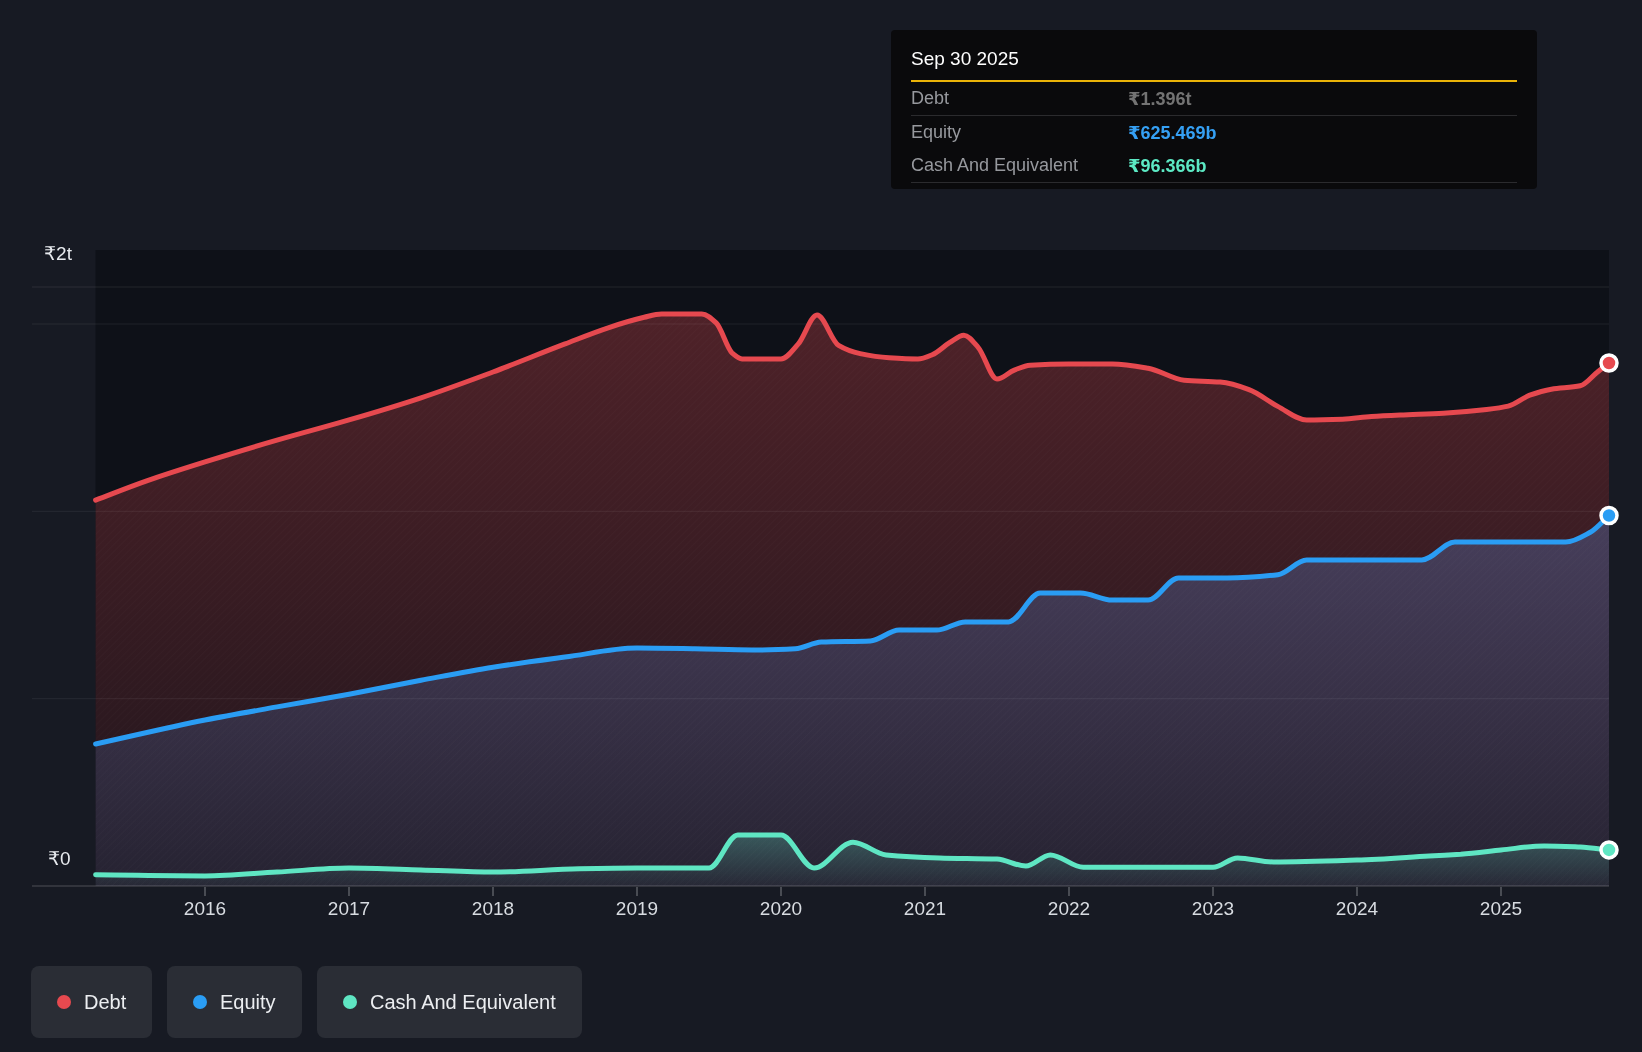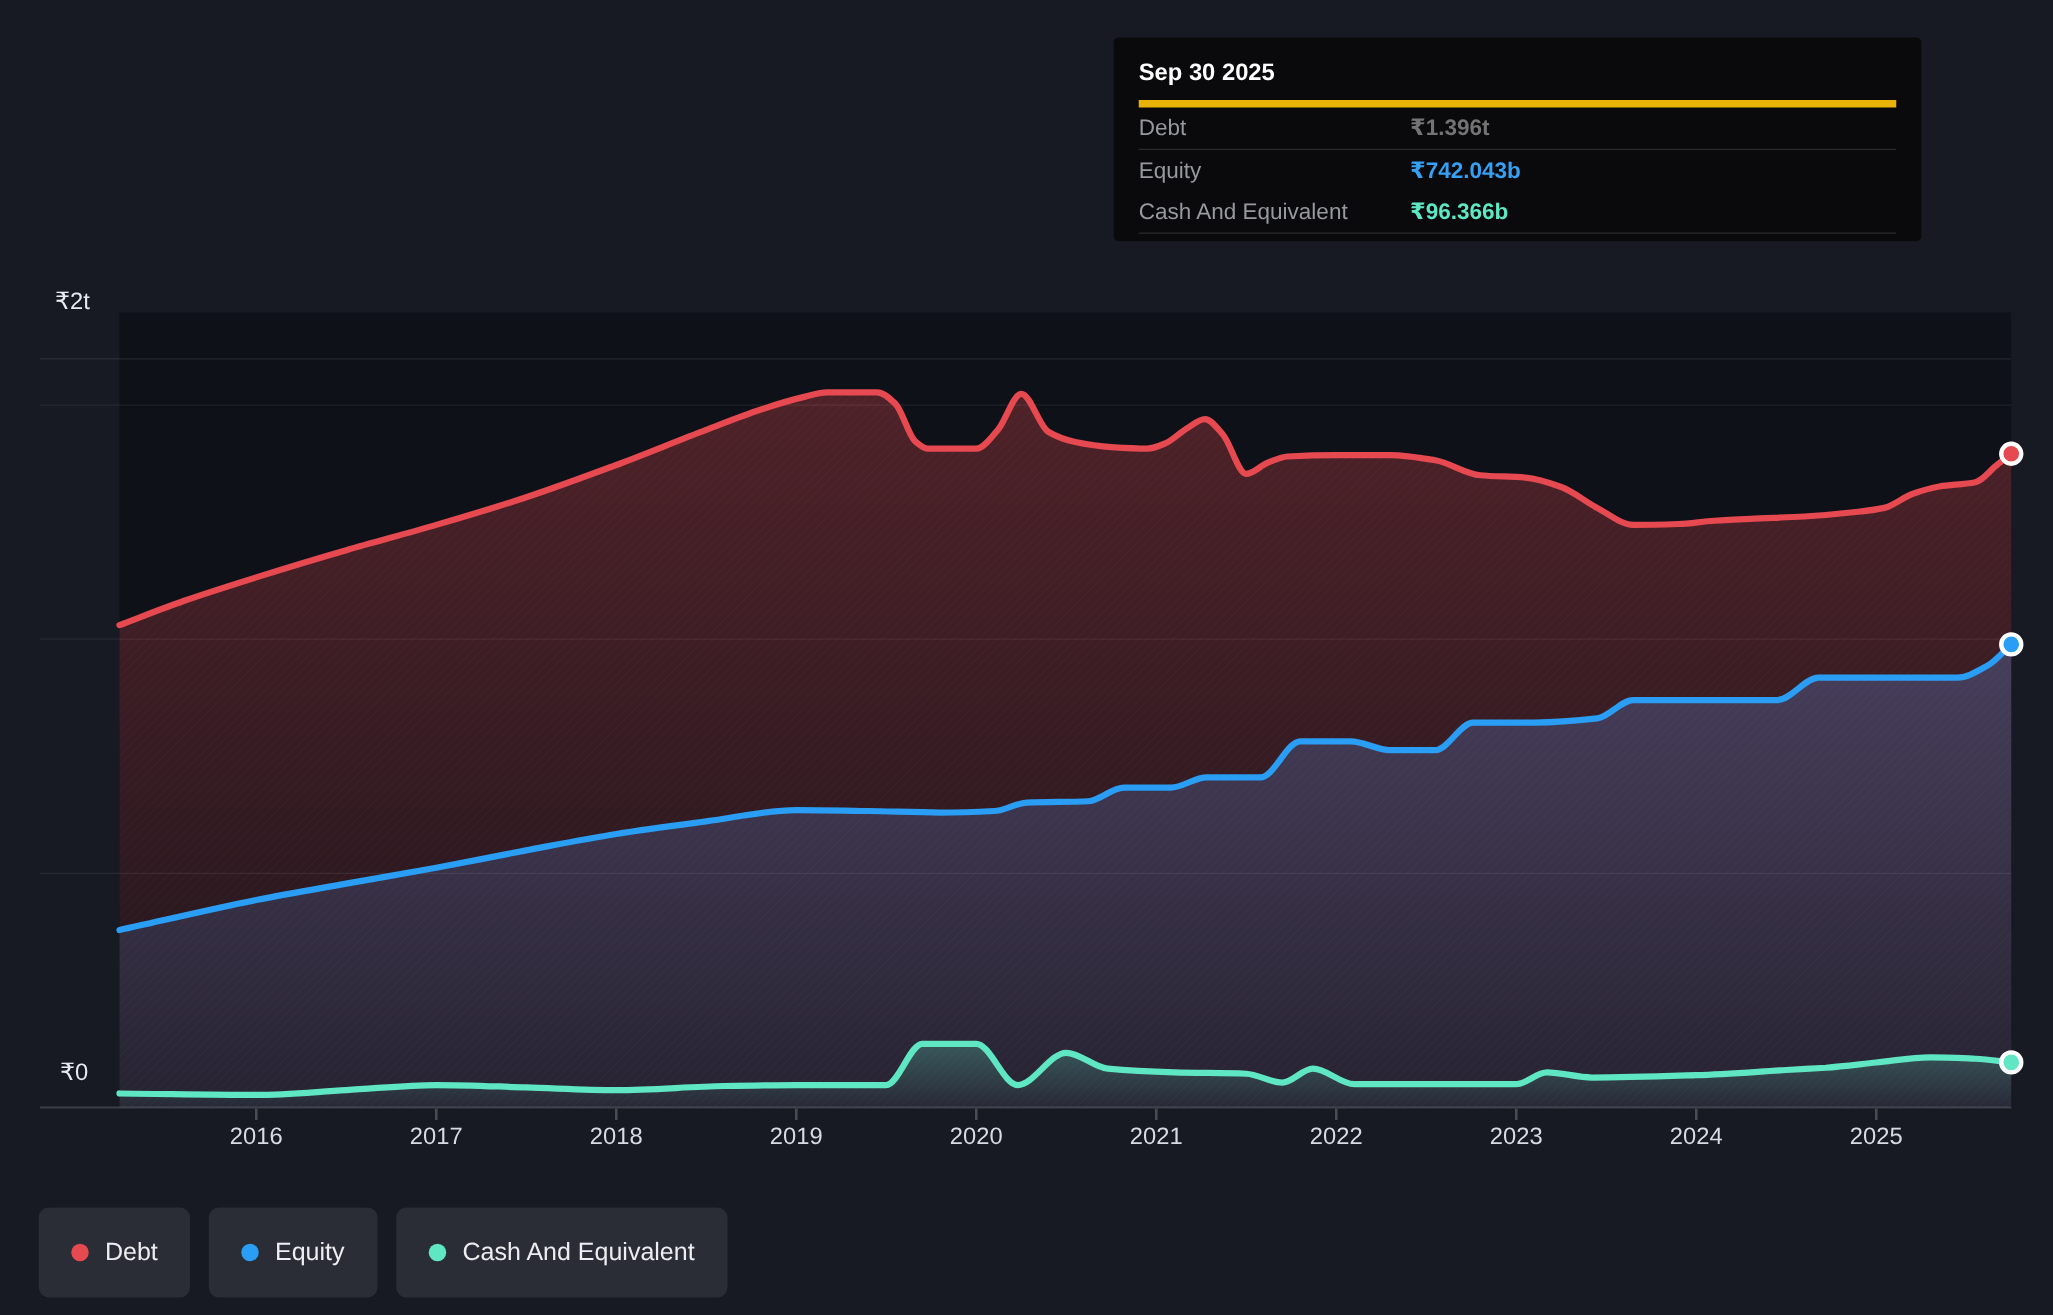--- a/index.html
+++ b/index.html
@@ -2,28 +2,28 @@
 <html><head>
 <meta charset="utf-8">
 <style>
   html,body{margin:0;padding:0;background:#171a23;}
   .stage{position:relative;width:1642px;height:1052px;background:#171a23;overflow:hidden;
          font-family:"Liberation Sans","DejaVu Sans",sans-serif;}
   svg{position:absolute;left:0;top:0;}
 
   
   .ylabel{position:absolute;color:#e7eaee;font-size:19px;font-weight:400;}
-  .ylabel.top{left:44px;top:230px;}
+  .ylabel.top{left:44px;top:242px;}
   .ylabel.bottom{left:48px;top:847px;}
 
   
   .tt{position:absolute;left:891px;top:30px;width:646px;box-sizing:border-box;
       background:#0a0a0c;border-radius:4px;padding:12px 20px 6px 20px;color:#fff;}
-  .tt-title{font-size:19px;font-weight:700;color:#ffffff;padding:6px 0 10px 0;
-            border-bottom:6px solid #eab308;}
+  .tt-title{font-size:19px;font-weight:400;color:#ffffff;padding:6px 0 10px 0;
+            border-bottom:2px solid #eab308;}
   .tt-row{display:flex;align-items:center;height:33px;font-size:18px;}
   .tt-row.hr{border-bottom:1px solid #2b2b2e;}
   .tt-lbl{width:217px;color:#97999e;flex:0 0 auto;}
   .tt-val{font-weight:700;}
   .tt-ratio-pct{color:#ffffff;font-weight:700;}
   .tt-ratio-lbl{color:#8f9297;font-weight:400;margin-left:7px;}
 
   
   .legend{position:absolute;left:0;top:0;width:100%;height:100%;pointer-events:none;}
   .chip{position:absolute;top:966px;height:72px;display:inline-flex;align-items:center;
@@ -106,21 +106,21 @@
   <div class="ylabel bottom">₹0</div>
 
   <div class="tt">
     <div class="tt-title">Sep 30 2025</div>
     <div class="tt-row hr">
       <span class="tt-lbl">Debt</span>
       <span class="tt-val" style="color: #737373;">₹1.396t</span>
     </div>
     <div class="tt-row">
       <span class="tt-lbl">Equity</span>
-      <span class="tt-val" style="color: rgb(53, 160, 244);">₹742.043b</span>
+      <span class="tt-val" style="color: rgb(53, 160, 244);">₹625.469b</span>
     </div>
     <div class="tt-row hr">
       <span class="tt-lbl">Cash And Equivalent</span>
       <span class="tt-val" style="color: rgb(92, 233, 196);">₹96.366b</span>
     </div>
   </div>
 
   <div class="legend">
     <div class="chip c1">
       <span class="dot" style="background-color: rgb(230, 73, 79);"></span>

